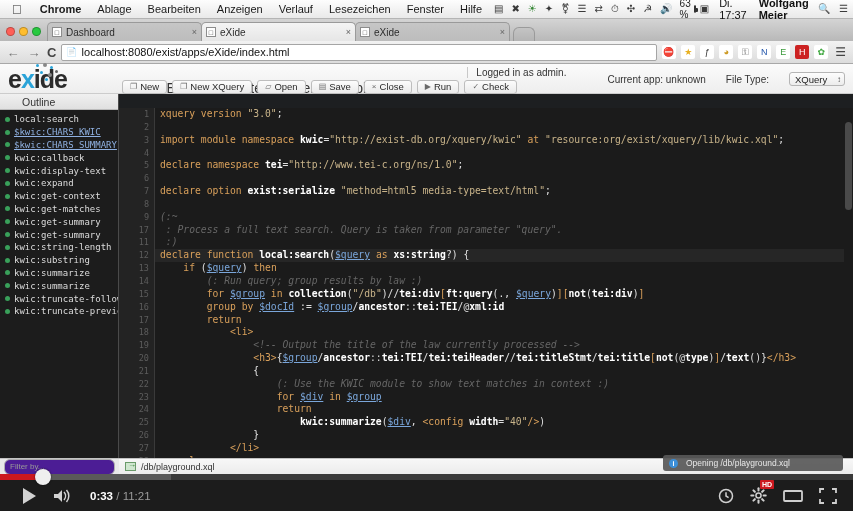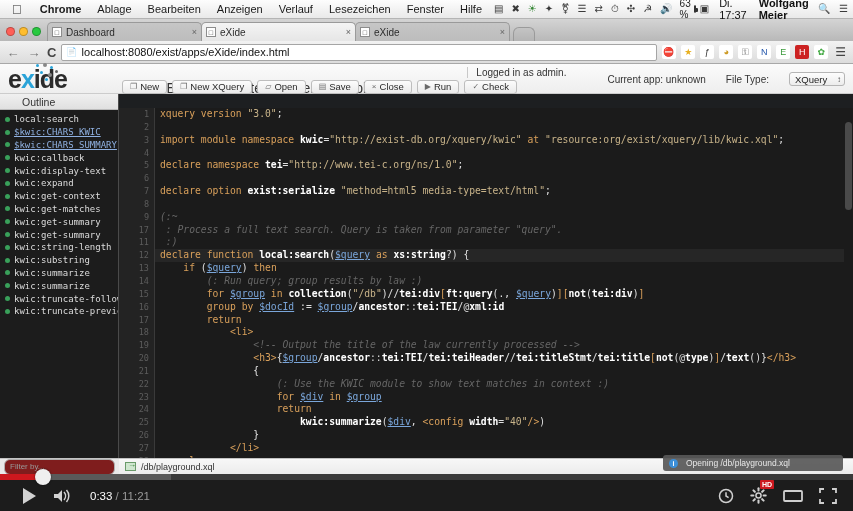--- a/index.html
+++ b/index.html
@@ -159,21 +159,21 @@
   .tagc{ color:#d9a05b; }
   .punct{ color:#e0e0e0; }
   #vscroll{ position:absolute; right:0; top:14px; width:9px; bottom:0; background:#1b1b1b; }
   #vscroll i{ position:absolute; left:1px; top:0; width:7px; height:88px;
               background:#4a4a4a; border-radius:4px; display:block; }
   #filterwrap{
     position:absolute; left:0; bottom:37px; width:119px; height:16px;
     background:#e9e9e9; border-top:1px solid #c3c3c3; display:flex; align-items:center; padding:0 4px;
   }
   #filterinput{
-    flex:1; height:16px; background:#7f1d1d; border:1px solid #b0b0b0; border-radius:6px;
+    flex:1; height:16px; background:#4c1d95; border:1px solid #b0b0b0; border-radius:6px;
     font-size:8px; color:#999; display:flex; align-items:center; padding:0 5px;
     font-family:"Liberation Sans", sans-serif;
   }
   #pathbar{
     position:absolute; left:119px; bottom:37px; right:0; height:16px;
     background:linear-gradient(#f7f7f7,#ececec); border-top:1px solid #c3c3c3;
     display:flex; align-items:center; gap:5px; padding-left:6px;
   }
   #pathbar .dbic{ width:11px; height:9px; background:#cfe6cf; border:1px solid #6a9a6a; position:relative; }
   #pathbar .dbic:after{ content:"\2192"; position:absolute; right:-1px; top:-3px; font-size:8px; color:#2a7a2a; }
@@ -199,21 +199,21 @@
     width:16px; height:16px; border-radius:50%; background:#efefef;
     box-shadow:0 0 2px rgba(0,0,0,.7);
   }
   #pctl{ position:absolute; left:0; top:6px; width:853px; height:31px; display:flex; align-items:center; }
   #pctl .pl{ display:flex; align-items:center; gap:0; padding-left:12px; }
   #pctl .pr{ margin-left:auto; display:flex; align-items:center; gap:16px; padding-right:16px; }
   .pbtn{ color:#d2d2d2; display:flex; align-items:center; justify-content:center; }
   #playbtn{ width:34px; height:26px; }
   #volbtn{ width:34px; height:26px; }
   #timed{ font-size:11.5px; color:#ddd; font-family:"Liberation Sans", sans-serif; padding-left:10px; }
-  #timed .cur{ color:#fff; font-weight:normal; }
+  #timed .cur{ color:#fff; font-weight:bold; }
   #timed .tot{ color:#9a9a9a; }
   .hdbadge{ position:absolute; right:-7px; top:-7px; background:#cc181e; color:#fff;
     font-size:7px; font-weight:bold; padding:0 2px; border-radius:1px; line-height:9px; }
 </style>
 </head>
 <body>
 
 <div id="macbar">
   <span class="apple"></span>
   <span class="mitem bold">Chrome</span>

